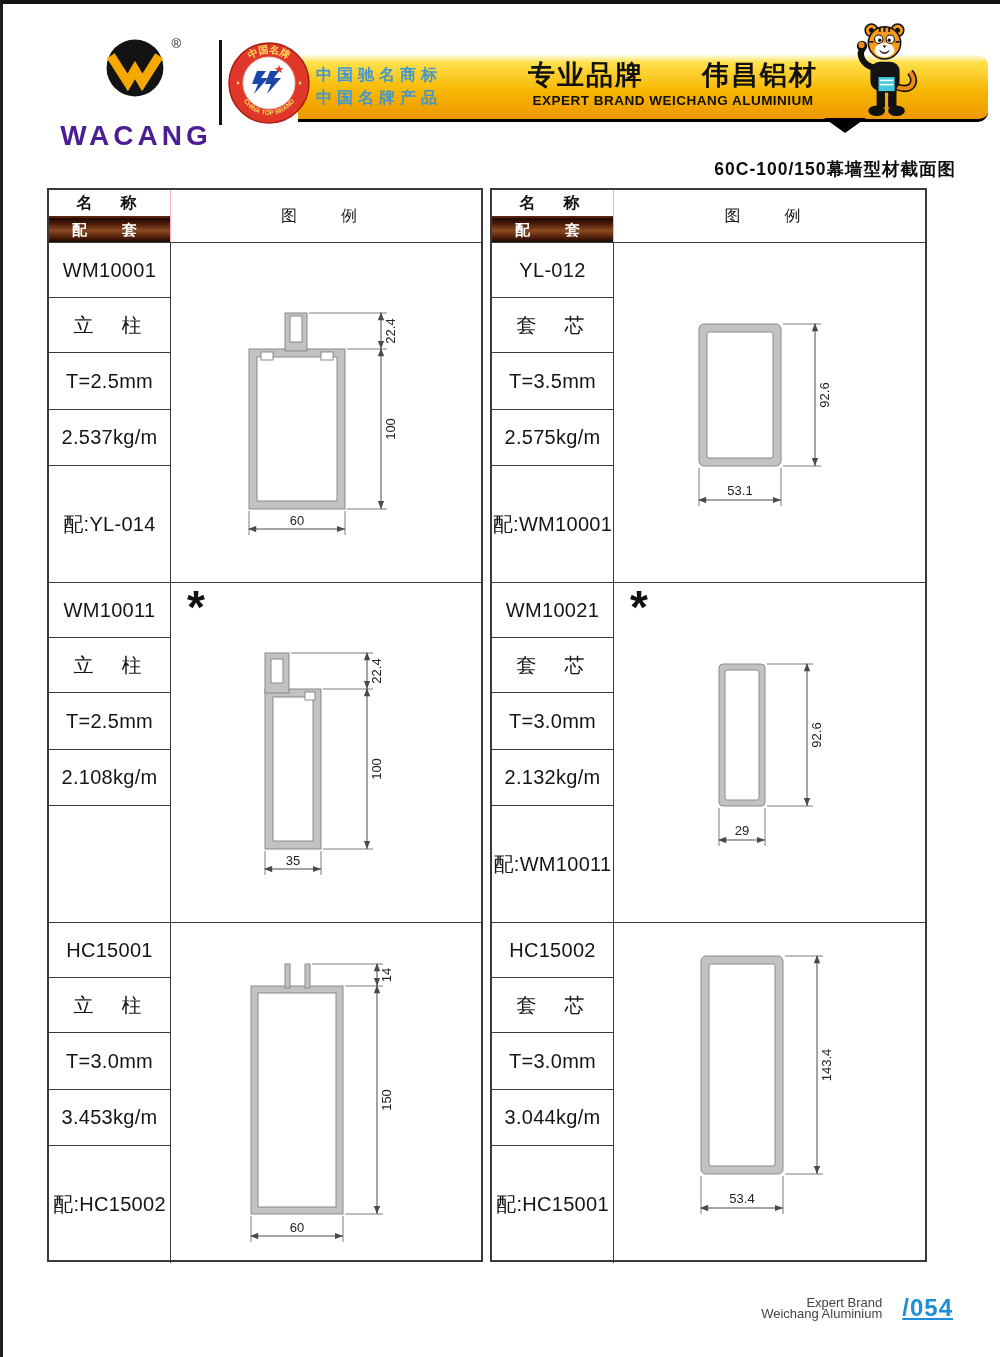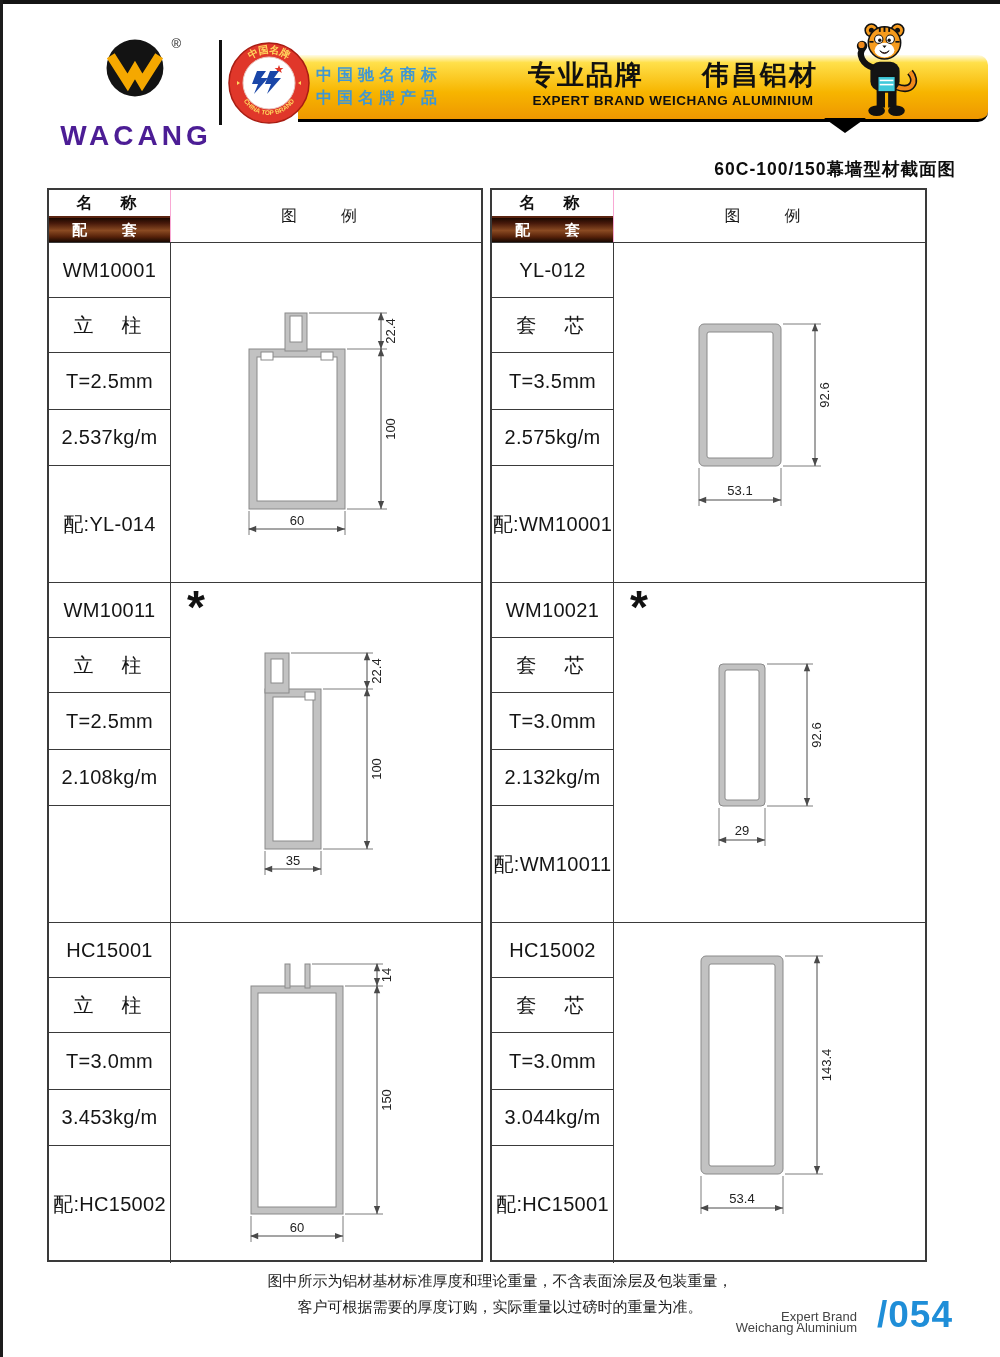--- a/index.html
+++ b/index.html
@@ -60,21 +60,21 @@
   .prof-in{fill:#ffffff;stroke:#8a8a8a;stroke-width:1;}
   .dl{stroke:#4a4a4a;stroke-width:1;fill:none;}
   .ext{stroke:#5a5a5a;stroke-width:0.8;}
   .dt{font-family:"Liberation Sans","DejaVu Sans",sans-serif;font-size:13px;fill:#222;}
 
   
   .footer-note{position:absolute;top:1268px;left:0;width:1000px;text-align:center;
     font-size:15px;line-height:26px;color:#1c1c1c;}
   .brand-block{position:absolute;top:1294px;right:47px;display:flex;align-items:flex-end;}
   .brand-lines{font-size:13px;line-height:11px;color:#444;text-align:right;margin-right:20px;margin-bottom:3px;}
-  .page-num{font-size:37px;font-weight:bold;color:#1f8ed8;letter-spacing:1px;}
+  .page-num{font-size:24px;font-weight:bold;color:#1f8ed8;letter-spacing:1px;text-decoration:underline;}
 </style>
 </head>
 <body>
 
 <svg width="0" height="0" style="position:absolute">
   <defs>
     <marker id="ae" viewBox="0 0 10 10" refX="9" refY="5" markerWidth="9" markerHeight="9" orient="auto">
       <path d="M0,1.5 L9,5 L0,8.5 z" fill="#4a4a4a"></path>
     </marker>
     <marker id="as" viewBox="0 0 10 10" refX="1" refY="5" markerWidth="9" markerHeight="9" orient="auto">
@@ -341,24 +341,20 @@
           <text class="dt" transform="translate(176,131) rotate(-90)" text-anchor="middle">143.4</text>
           <line class="ext" x1="46" y1="242" x2="46" y2="280"></line>
           <line class="ext" x1="128" y1="242" x2="128" y2="280"></line>
           <line class="dl" x1="46" y1="274" x2="128" y2="274" marker-start="url(#as)" marker-end="url(#ae)"></line>
           <text class="dt" x="87" y="269" text-anchor="middle">53.4</text>
         </svg>
       </div>
     </div>
   </div>
 
-  <div class="footer-note">
-    <div>图中所示为铝材基材标准厚度和理论重量，不含表面涂层及包装重量，</div>
-    <div>客户可根据需要的厚度订购，实际重量以过磅时的重量为准。</div>
-  </div>
 
   <div class="brand-block">
     <div class="brand-lines">
       <div>Expert Brand</div>
       <div>Weichang Aluminium</div>
     </div>
     <div class="page-num">/054</div>
   </div>
 </div>
 

